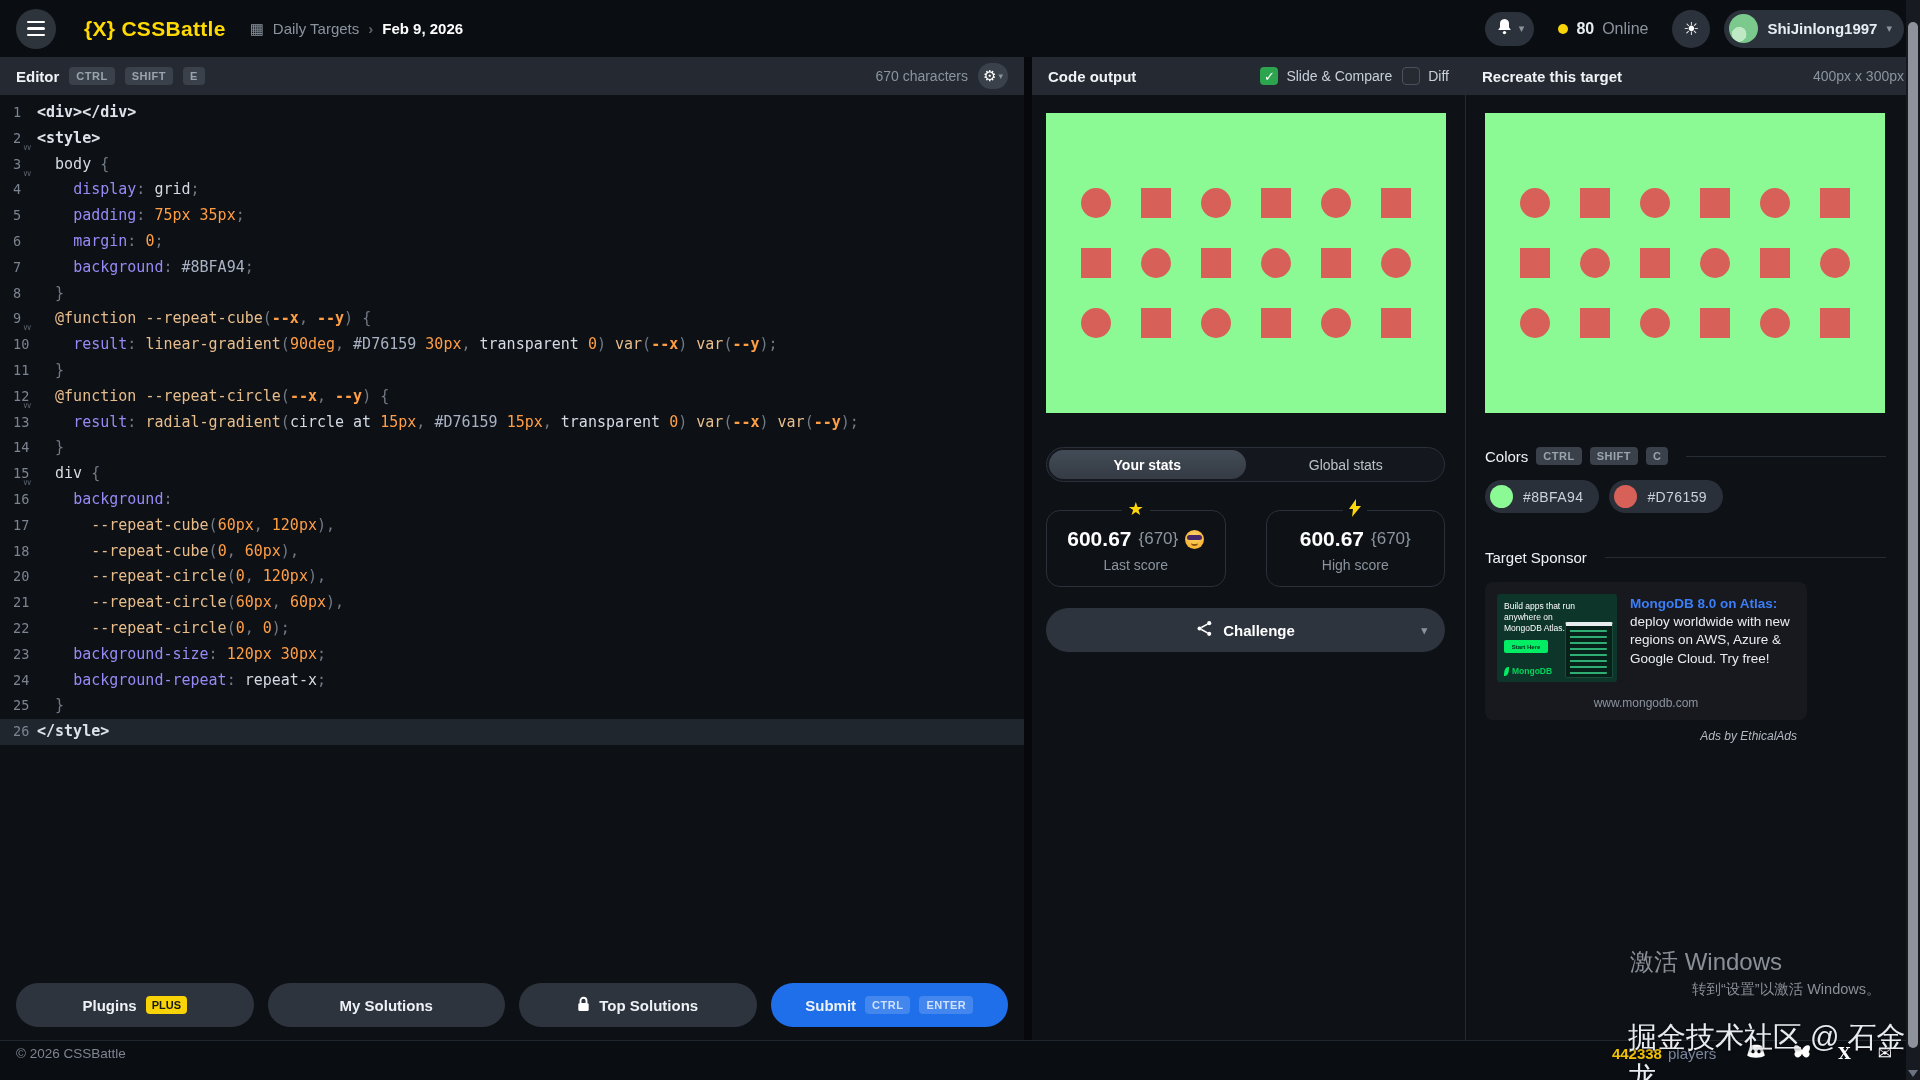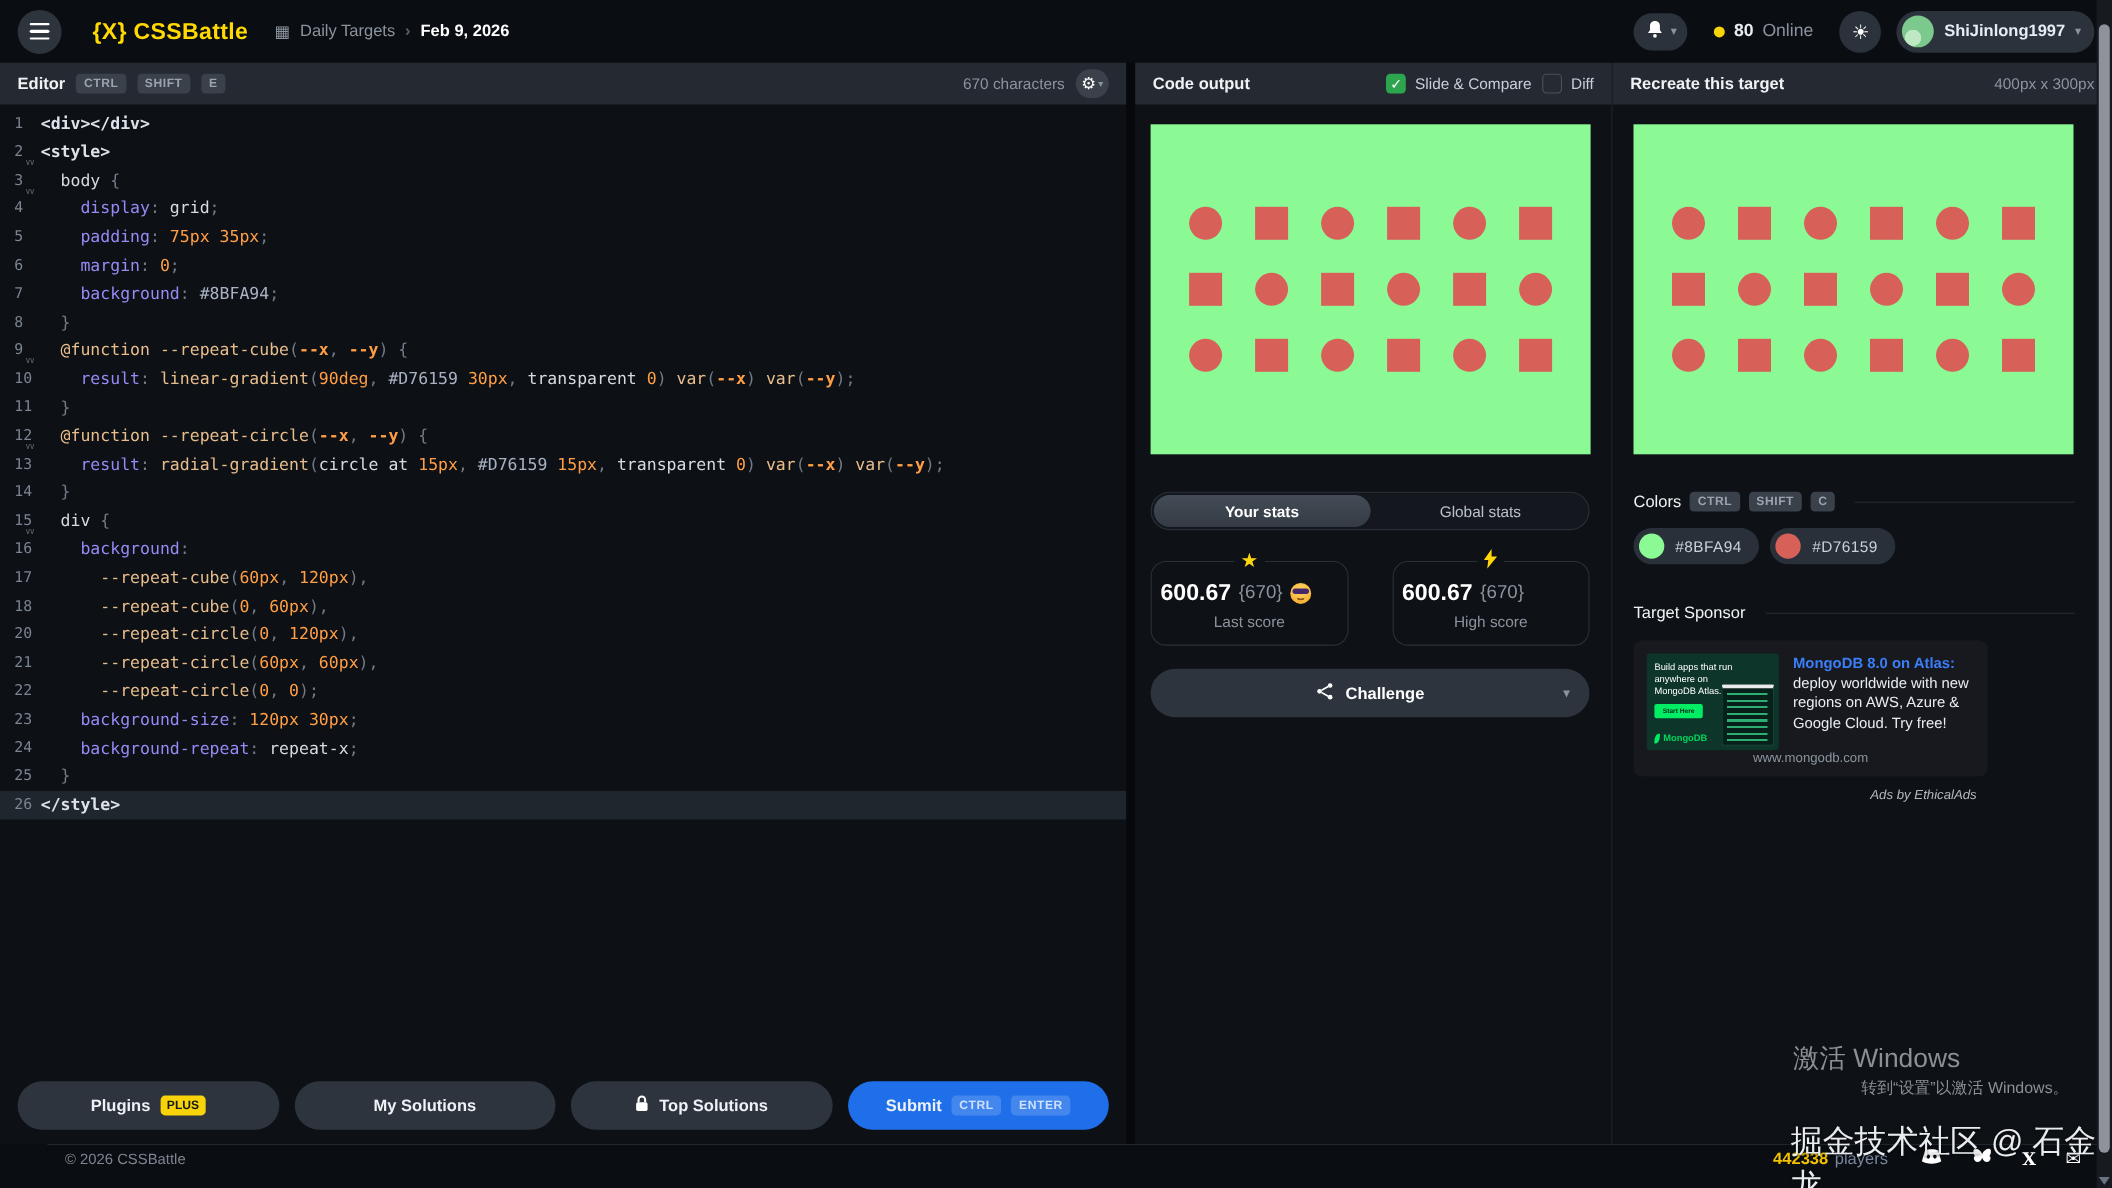--- a/index.html
+++ b/index.html
@@ -91,21 +91,21 @@
   .stats-tabs { margin-top:34px; height:35px; border:1px solid #2b313a; border-radius:18px; display:flex;
                 background:#14181e; overflow:hidden; }
   .stat-tab { flex:1; display:flex; align-items:center; justify-content:center; font-size:14px; color:#b9c1ca; cursor:pointer; }
   .stat-tab.active { background:linear-gradient(180deg,#434b56,#343b44); border-radius:17px; margin:2px;
                      color:#fff; font-weight:bold; }
   .cards { margin-top:28px; display:grid; grid-template-columns:1fr 1fr; gap:40px; }
   .score-card { border:1.5px solid #2b313a; border-radius:14px; padding:16px 8px 13px; position:relative; text-align:center; }
   .card-ico { position:absolute; top:-12px; left:50%; transform:translateX(-50%); background:#0e1116; padding:0 6px;
               line-height:20px; }
   .star-ico { color:#ffd60a; font-size:18px; }
-  .score-line { display:flex; align-items:center; gap:7px; }
+  .score-line { display:flex; align-items:center; justify-content:center; gap:7px; }
   .score-val { font-size:21px; font-weight:bold; color:#fff; }
   .score-chars { font-size:17px; color:#8b949e; }
   .score-label { margin-top:6px; font-size:14px; color:#8b949e; }
   .emoji-cool { width:19px; height:19px; border-radius:50%; display:inline-block; position:relative;
                 background:radial-gradient(circle at 50% 35%, #ffd469, #f5a623); }
   .emoji-cool::before { content:""; position:absolute; left:2px; right:2px; top:5px; height:5px;
                         background:#45276b; border-radius:2.5px; }
   .emoji-cool::after { content:""; position:absolute; left:6px; right:6px; bottom:2.5px; height:4px;
                        border-bottom:2px solid #8a5410; border-radius:50%; }
   .challenge-btn { margin-top:21px; height:44px; background:#2d343d; border:none; border-radius:22px; color:#fff;
@@ -132,27 +132,27 @@
                 font-size:6px; font-weight:bold; display:flex; align-items:center; justify-content:center; }
   .ad-img-brand { position:absolute; left:7px; bottom:6px; color:#00d45c; font-size:8.5px; font-weight:bold;
                   display:flex; align-items:center; gap:3px; }
   .leaf { display:inline-block; width:5px; height:9px; background:#00ED64; border-radius:80% 0 80% 0; }
   .ad-img-code { position:absolute; right:4px; bottom:4px; width:48px; height:56px; background:#07211a;
                  border:1px solid #1c4a3a; border-top:4px solid #e8ecef; border-radius:2px;
                  background-image:repeating-linear-gradient(180deg, #2fae74 0 2px, transparent 2px 6px);
                  background-size:80% 100%; background-position:4px 4px; background-repeat:no-repeat; }
   .ad-headline { color:#3b7ef7; font-weight:bold; font-size:13.5px; line-height:1.35; }
   .ad-body { color:#e9edf2; font-size:13.5px; line-height:1.35; width:160px; }
-  .ad-url { margin-top:0; text-align:center; color:#8b949e; font-size:12px; }
+  .ad-url { margin-top:14px; text-align:center; color:#8b949e; font-size:12px; }
   .ad-attleast { width:322px; text-align:right; padding-right:10px; margin-top:9px; color:#b3bac2;
                  font-style:italic; font-size:12px; }
 
   
   .footer { height:26px; border-top:1px solid #20262e; display:flex; align-items:center; padding:0 16px;
-            background:#0a0d12;margin-left:43px; }
+            background:#0a0d12; }
   .copyright { color:#7d8590; font-size:13.5px; }
   .foot-spacer { flex:1; }
   .players { display:flex; align-items:center; gap:6px; margin-right:30px; font-size:15px; }
   .players .cnt { color:#f2c100; font-weight:bold; }
   .players .lbl { color:#7b87a0; }
   .foot-icons { display:flex; align-items:center; gap:27px; margin-right:12px; }
   .foot-icons > * { cursor:pointer; }
   .x-ico { color:#fff; font-weight:bold; font-size:16px; font-family:"DejaVu Serif", serif; }
   .mail-ico { color:#fff; font-size:17px; }
 

